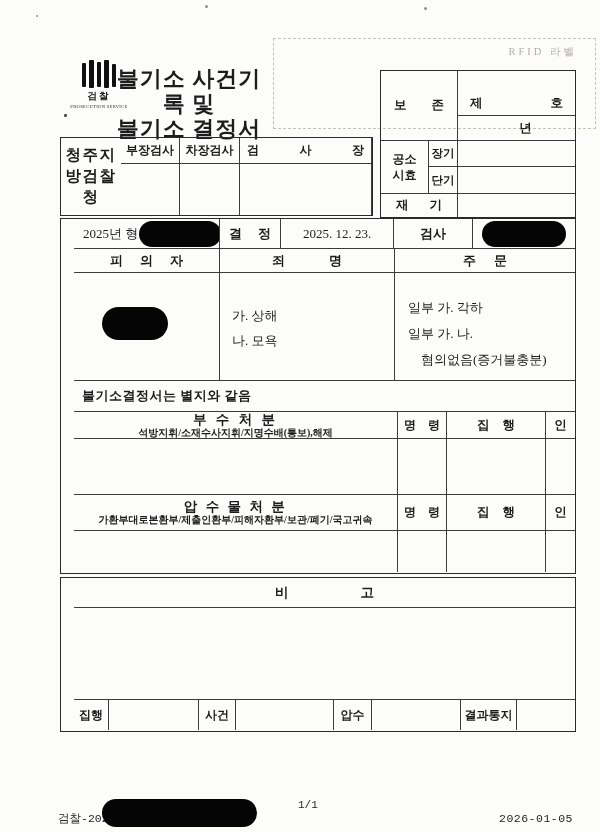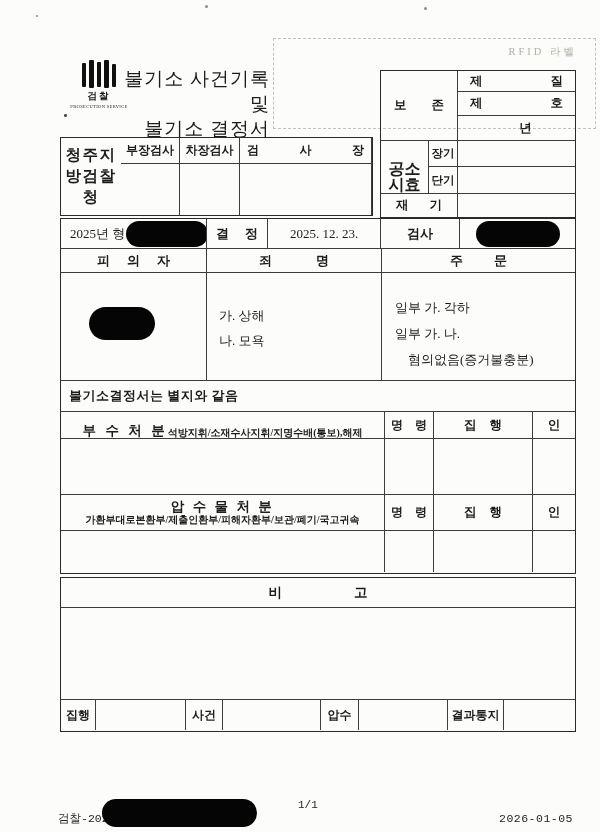--- a/index.html
+++ b/index.html
@@ -5,21 +5,21 @@
   html,body{margin:0;padding:0;background:#e9e9e7;}
   #page{
     position:relative;width:600px;height:832px;margin:0 auto;
     background:#fcfcfa;color:#1c1c1c;
     font-family:"Liberation Serif","DejaVu Serif",serif;
     overflow:hidden;
   }
   .abs{position:absolute;box-sizing:border-box;}
   
   .tbl{position:absolute;box-sizing:border-box;border:1.5px solid #2a2a2a;background:transparent;}
-  .trow{display:flex;box-sizing:border-box;border-bottom:1px solid #3c3c3c;}
+  .trow{display:flex;box-sizing:border-box;border-bottom:1px solid #3c3c3c;margin-left:13px;}
   .trow.last{border-bottom:none;}
   .cell{box-sizing:border-box;border-right:1px solid #3c3c3c;display:flex;align-items:center;overflow:hidden;}
   .cell.end{border-right:none;flex:1;}
   .spread{flex:1;text-align:justify;text-align-last:justify;}
   .ctr{justify-content:center;text-align:center;}
   .lbl{font-weight:600;}
   
   .grid{display:grid;}
   .gcell{box-sizing:border-box;display:flex;align-items:center;overflow:hidden;}
   .br{border-right:1px solid #3c3c3c;}
@@ -52,21 +52,21 @@
       <span class="bar" style="height:24px;margin-top:3px;"></span>
       <span class="bar" style="height:28px;margin-top:0;"></span>
       <span class="bar" style="height:25px;margin-top:2px;"></span>
       <span class="bar" style="height:28px;margin-top:0;"></span>
       <span class="bar" style="height:23px;margin-top:4px;"></span>
     </div>
     <div style="font-size:9.5px;font-weight:bold;letter-spacing:2px;margin-top:1px;">검찰</div>
     <div style="font-size:4.6px;letter-spacing:0.3px;color:#2a2a2a;margin-top:1px;white-space:nowrap;">PROSECUTION SERVICE</div>
   </div>
 
-  <div class="abs" style="left:108px;top:66px;width:162px;text-align:right;font-size:19px;font-weight:normal;line-height:25px;letter-spacing:1px;">
+  <div class="abs" style="left:108px;top:66px;width:162px;text-align:center;font-size:22px;font-weight:bold;line-height:25px;letter-spacing:1px;">
     <div>불기소 사건기록 및</div>
     <div>불기소 결정서</div>
   </div>
 
   <div class="tbl grid" style="left:60px;top:137px;width:313px;height:79px;grid-template-columns:60px 59px 60px 1fr;grid-template-rows:26px 1fr;font-size:12px;">
     <div class="gcell ctr br bb lbl">
         <span>부장검사</span>
       </div>
     <div class="gcell ctr br bb lbl">
         <span>차장검사</span>
@@ -79,30 +79,27 @@
       </div>
     <div class="gcell br"></div>
     <div class="gcell br"></div>
     <div class="gcell br"></div>
   </div>
 
   <div class="tbl grid" style="left:380px;top:70px;width:196px;height:148px;grid-template-columns:48px 29px 1fr;grid-template-rows:21px 24px 25px 26px 27px 1fr;font-size:12.5px;">
     <div class="gcell br bb lbl" style="grid-column:1/3;grid-row:1/4;">
       <div class="spread" style="padding:0 13px;">보 존</div>
     </div>
-    <div class="gcell bb lbl" style="grid-column:3;grid-row:1;">
-        <div class="spread" style="padding:0 12px;">제 질</div>
-      </div>
     <div class="gcell bb lbl" style="grid-column:3;grid-row:2;">
         <div class="spread" style="padding:0 12px;">제 호</div>
       </div>
     <div class="gcell ctr bb lbl" style="grid-column:3;grid-row:3;justify-content:center;">
         <span style="margin-left:18px;">년</span>
       </div>
-    <div class="gcell ctr br bb lbl" style="grid-column:1;grid-row:4/6;font-size:16px;line-height:16px;align-items:flex-end;">
+    <div class="gcell ctr br bb lbl" style="grid-column:1;grid-row:4/6;font-size:12px;line-height:16px;">
       <div style="text-align:center;">
         <div>공소</div>
         <div>시효</div>
       </div>
     </div>
     <div class="gcell ctr br bb lbl" style="grid-column:2;grid-row:4;font-size:11.5px;">
         <span>장기</span>
       </div>
     <div class="gcell bb" style="grid-column:3;grid-row:4;"></div>
     <div class="gcell ctr br bb lbl" style="grid-column:2;grid-row:5;font-size:11.5px;">
@@ -168,21 +165,21 @@
       </div>
     </div>
 
     <div class="trow" style="height:31px;">
       <div class="cell end lbl" style="padding-left:8px;letter-spacing:0.5px;">
           <span>불기소결정서는 별지와 같음</span>
         </div>
     </div>
 
     <div class="trow" style="height:27px;">
-      <div class="cell ctr" style="width:324px;flex-direction:row;justify-content:center;align-items:flex-end;">
+      <div class="cell ctr" style="width:324px;flex-direction:column;justify-content:center;">
         <div style="font-size:13.5px;font-weight:bold;letter-spacing:3px;line-height:14px;">부 수 처 분</div>
         <div class="sub" style="font-size:10px;line-height:11px;">석방지휘/소재수사지휘/지명수배(통보),해제</div>
       </div>
       <div class="cell lbl" style="width:49px;font-size:12px;">
           <div class="spread" style="padding:0 6px;">명 령</div>
         </div>
       <div class="cell lbl" style="width:99px;font-size:12.5px;">
           <div class="spread" style="padding:0 30px;">집 행</div>
         </div>
       <div class="cell end ctr lbl" style="font-size:12.5px;">

